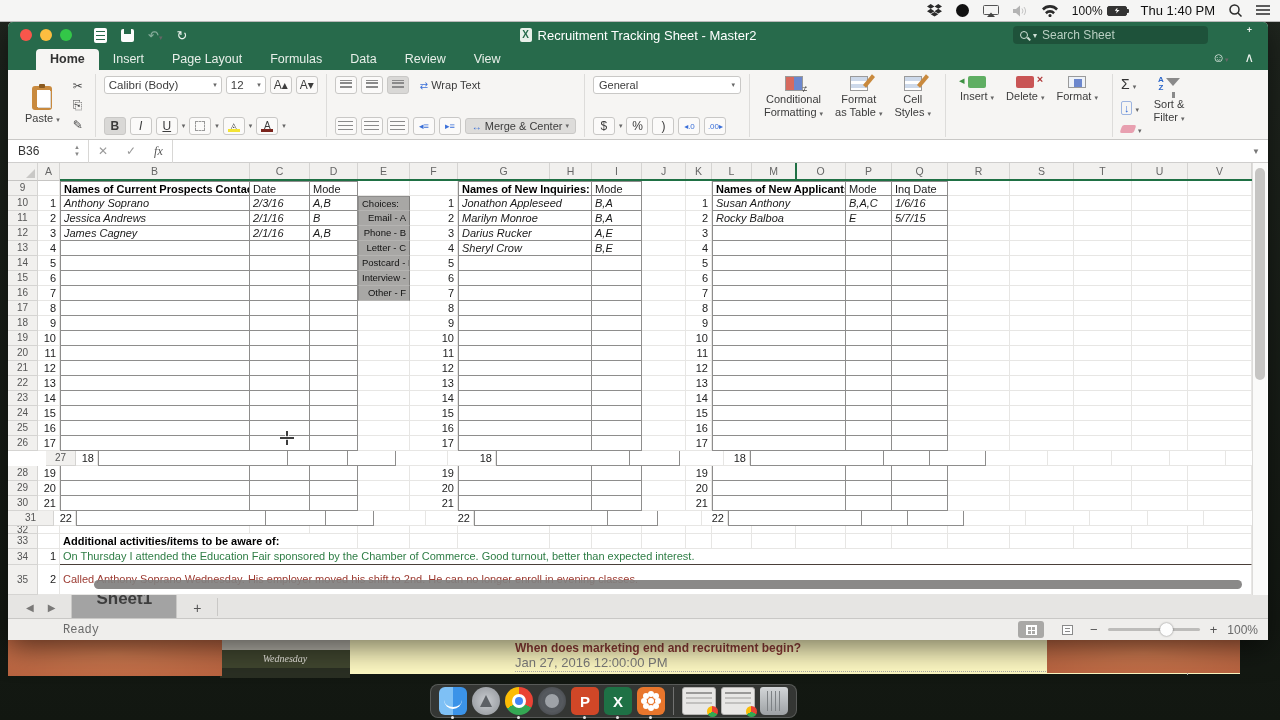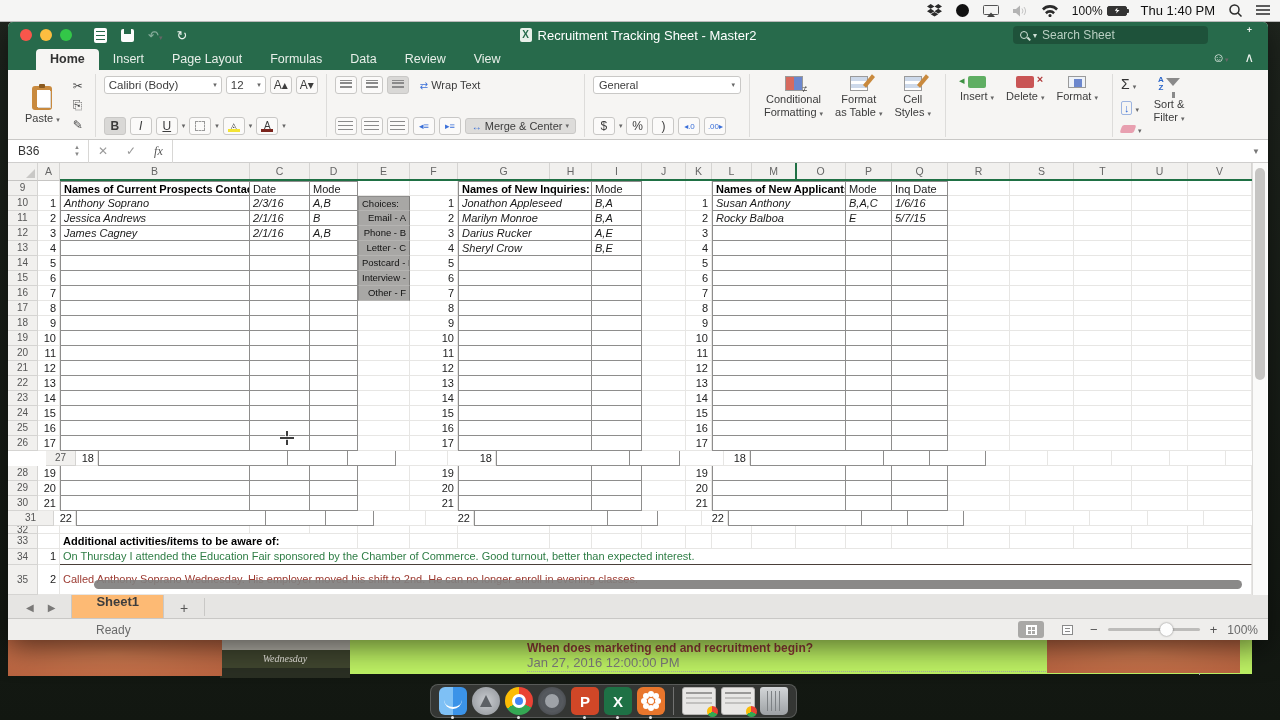--- a/index.html
+++ b/index.html
@@ -129,42 +129,42 @@
   #hscroll { position:absolute; left:86px; bottom:6px; width:1148px; height:9px; background:#807f7e; border-radius:5px; opacity:.92; }
   #vscroll { width:15px; background:#fafaf9; border-left:1px solid #dddcda; position:relative; }
   #vthumb { position:absolute; left:2px; top:5px; width:10px; height:212px; background:#c6c5c3; border-radius:6px; }
   #cursor { position:absolute; left:272px; top:268px; width:14px; height:14px; pointer-events:none; }
   #cursor:before { content:''; position:absolute; left:6px; top:0; width:2px; height:14px; background:#3d3d3d; box-shadow:0 0 0 1px rgba(255,255,255,.8); }
   #cursor:after { content:''; position:absolute; left:0; top:6px; width:14px; height:2px; background:#3d3d3d; box-shadow:0 0 0 1px rgba(255,255,255,.8); }
 
   
   #sheetbar { height:24px; background:#e6e5e3; border-bottom:1px solid #c9c8c6; display:flex; align-items:flex-end; }
   .navarrows { display:flex; gap:14px; padding:0 16px 5px 18px; color:#7a7978; font-size:10px; }
-  .sheettab { background:#fdba74; border:1px solid #c9c8c6; border-bottom:none; border-radius:4px 4px 0 0; padding:9px 24px; font-size:13px; font-weight:bold; color:#3d3d3d; }
+  .sheettab { background:#a3a3a3; border:1px solid #c9c8c6; border-bottom:none; border-radius:4px 4px 0 0; padding:9px 24px; font-size:17px; font-weight:bold; color:#3d3d3d; }
   .addsheet { padding:2px 16px; font-size:14px; color:#555; }
   .tabdiv { width:1px; height:18px; background:#c9c8c6; margin-bottom:2px;}
 
   
   #statusbar { height:21px; background:#efeeec; display:flex; align-items:center; font-size:12px; color:#6a6a6a; position:relative;}
-  #statusbar .ready { padding-left:88px; }
+  #statusbar .ready { padding-left:55px;font-family:Liberation Mono, monospace; }
   #statusbar .right { position:absolute; right:10px; display:flex; align-items:center; gap:10px; }
   .viewbtn { width:26px; height:17px; border-radius:3px; display:flex; align-items:center; justify-content:center; }
   .viewbtn.active { background:#a9a8a6; }
   .gridglyph { width:11px; height:10px; background:
       linear-gradient(#fff 0 0) 0 0/11px 1px no-repeat,
       repeating-linear-gradient(90deg,#fff 0 1px, transparent 1px 4px),
       repeating-linear-gradient(#fff 0 1px, transparent 1px 4px); border:1px solid #fff; }
   .pageglyph { width:11px; height:10px; border:1px solid #8a8a8a; background:#fdfdfd; position:relative;}
   .pageglyph:after{content:'';position:absolute;inset:2px;background:repeating-linear-gradient(#8a8a8a 0 1px, transparent 1px 3px);}
   .zoomtrack { width:92px; height:3px; background:#bdbcba; border-radius:2px; position:relative; }
   .zoomthumb { position:absolute; left:52px; top:-5px; width:13px; height:13px; background:#fdfdfd; border-radius:50%; box-shadow:0 0 2px rgba(0,0,0,.5); }
   .pm { font-size:13px; color:#555; }
 
   
-  #bgstrip { position:absolute; left:232px; top:633px; width:1020px; height:41px; background:#bef264; border-top:1px solid #bcbbba; z-index:5; }
+  #bgstrip { position:absolute; left:220px; top:633px; width:1020px; height:41px; background:#fef9c3; border-top:1px solid #bcbbba; z-index:5; }
   #bgstrip .q { position:absolute; left:295px; top:7px; font-size:12px; font-weight:bold; color:#8c3a35; }
   #bgstrip .t { position:absolute; left:295px; top:21px; font-size:13px; color:#7c7b7a; }
   #bgstrip .dotted { position:absolute; left:295px; right:30px; bottom:2px; border-bottom:1px dotted #aaa9a8; }
   #bgstrip .vdiv { position:absolute; right:52px; top:0; width:1px; height:41px; background:#b5b4b3; }
   #photowin { position:absolute; left:220px; top:638px; width:130px; height:40px; z-index:6;
               background:linear-gradient(#b7b4ab 0 30%, #40462f 30% 75%, #2a2f23 75%); display:flex; align-items:center; justify-content:center; }
   #photowin span { color:#e8e6df; font-family:"Liberation Serif",serif; font-style:italic; font-size:10px; }
   .orangepanel { position:absolute; z-index:7; background:radial-gradient(ellipse at 50% 40%, #cd7a50, #b96340); }
   #orangeL { left:8px; top:640px; width:214px; height:36px; }
   #orangeR { left:1047px; top:640px; width:193px; height:33px; }

